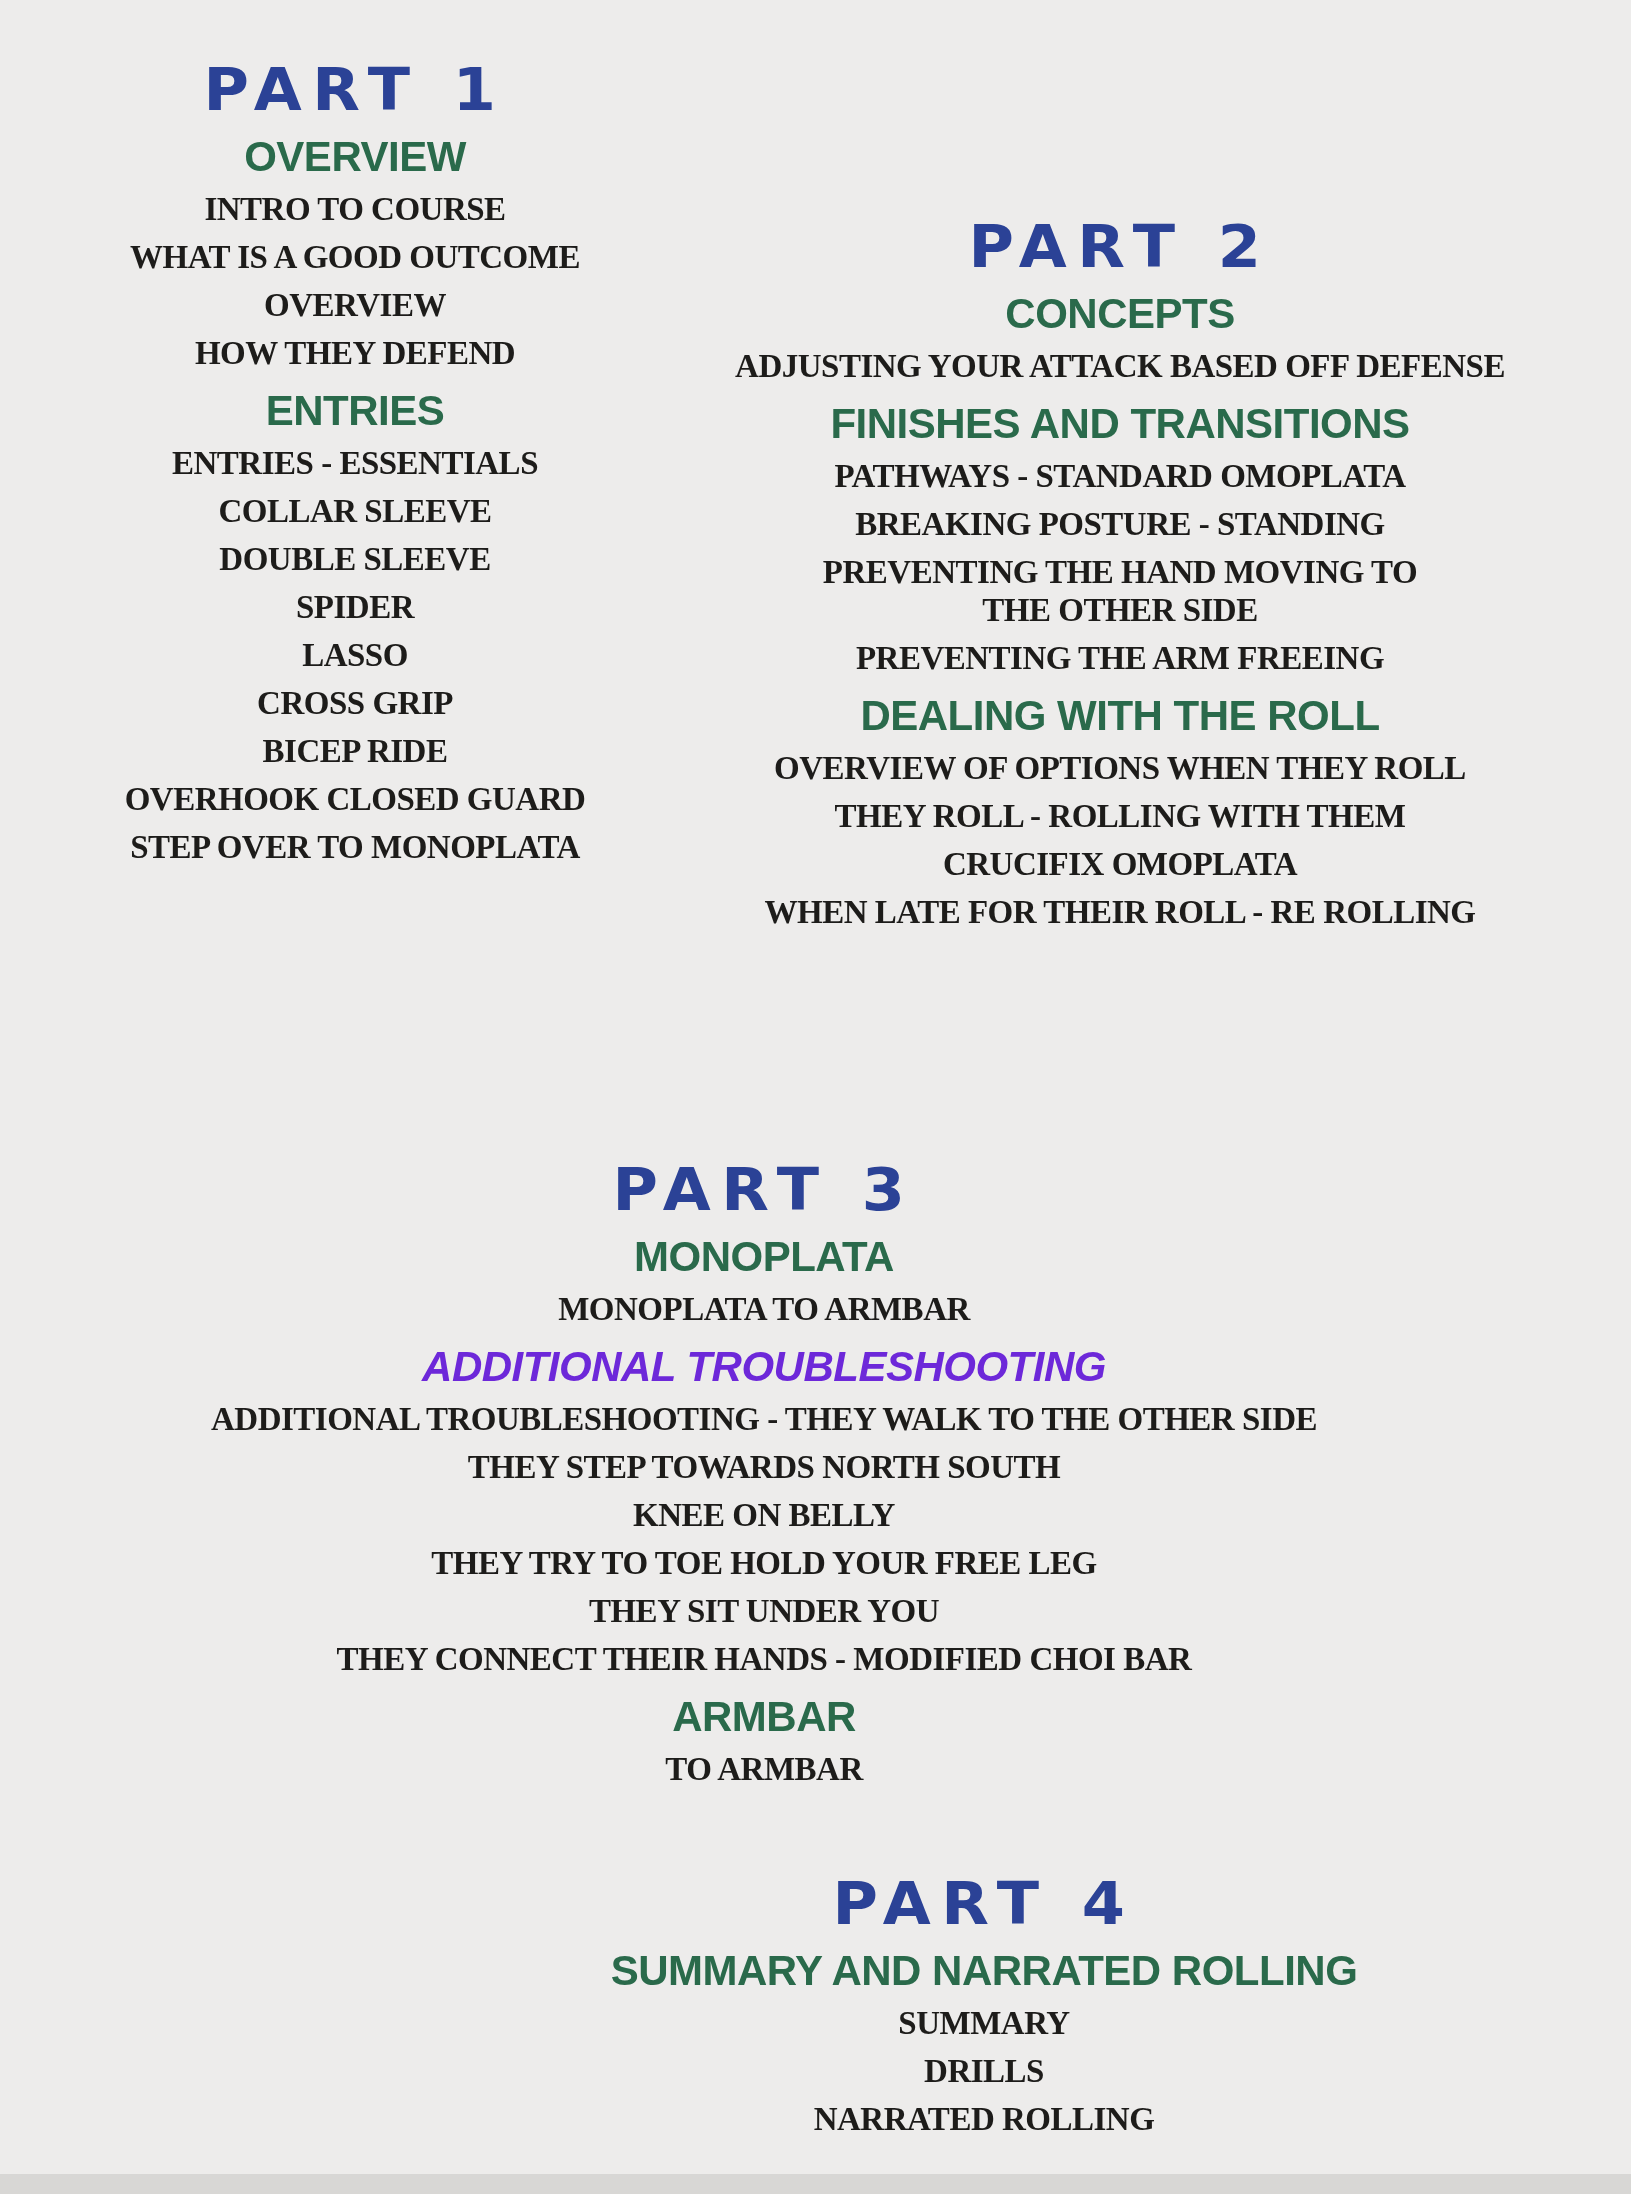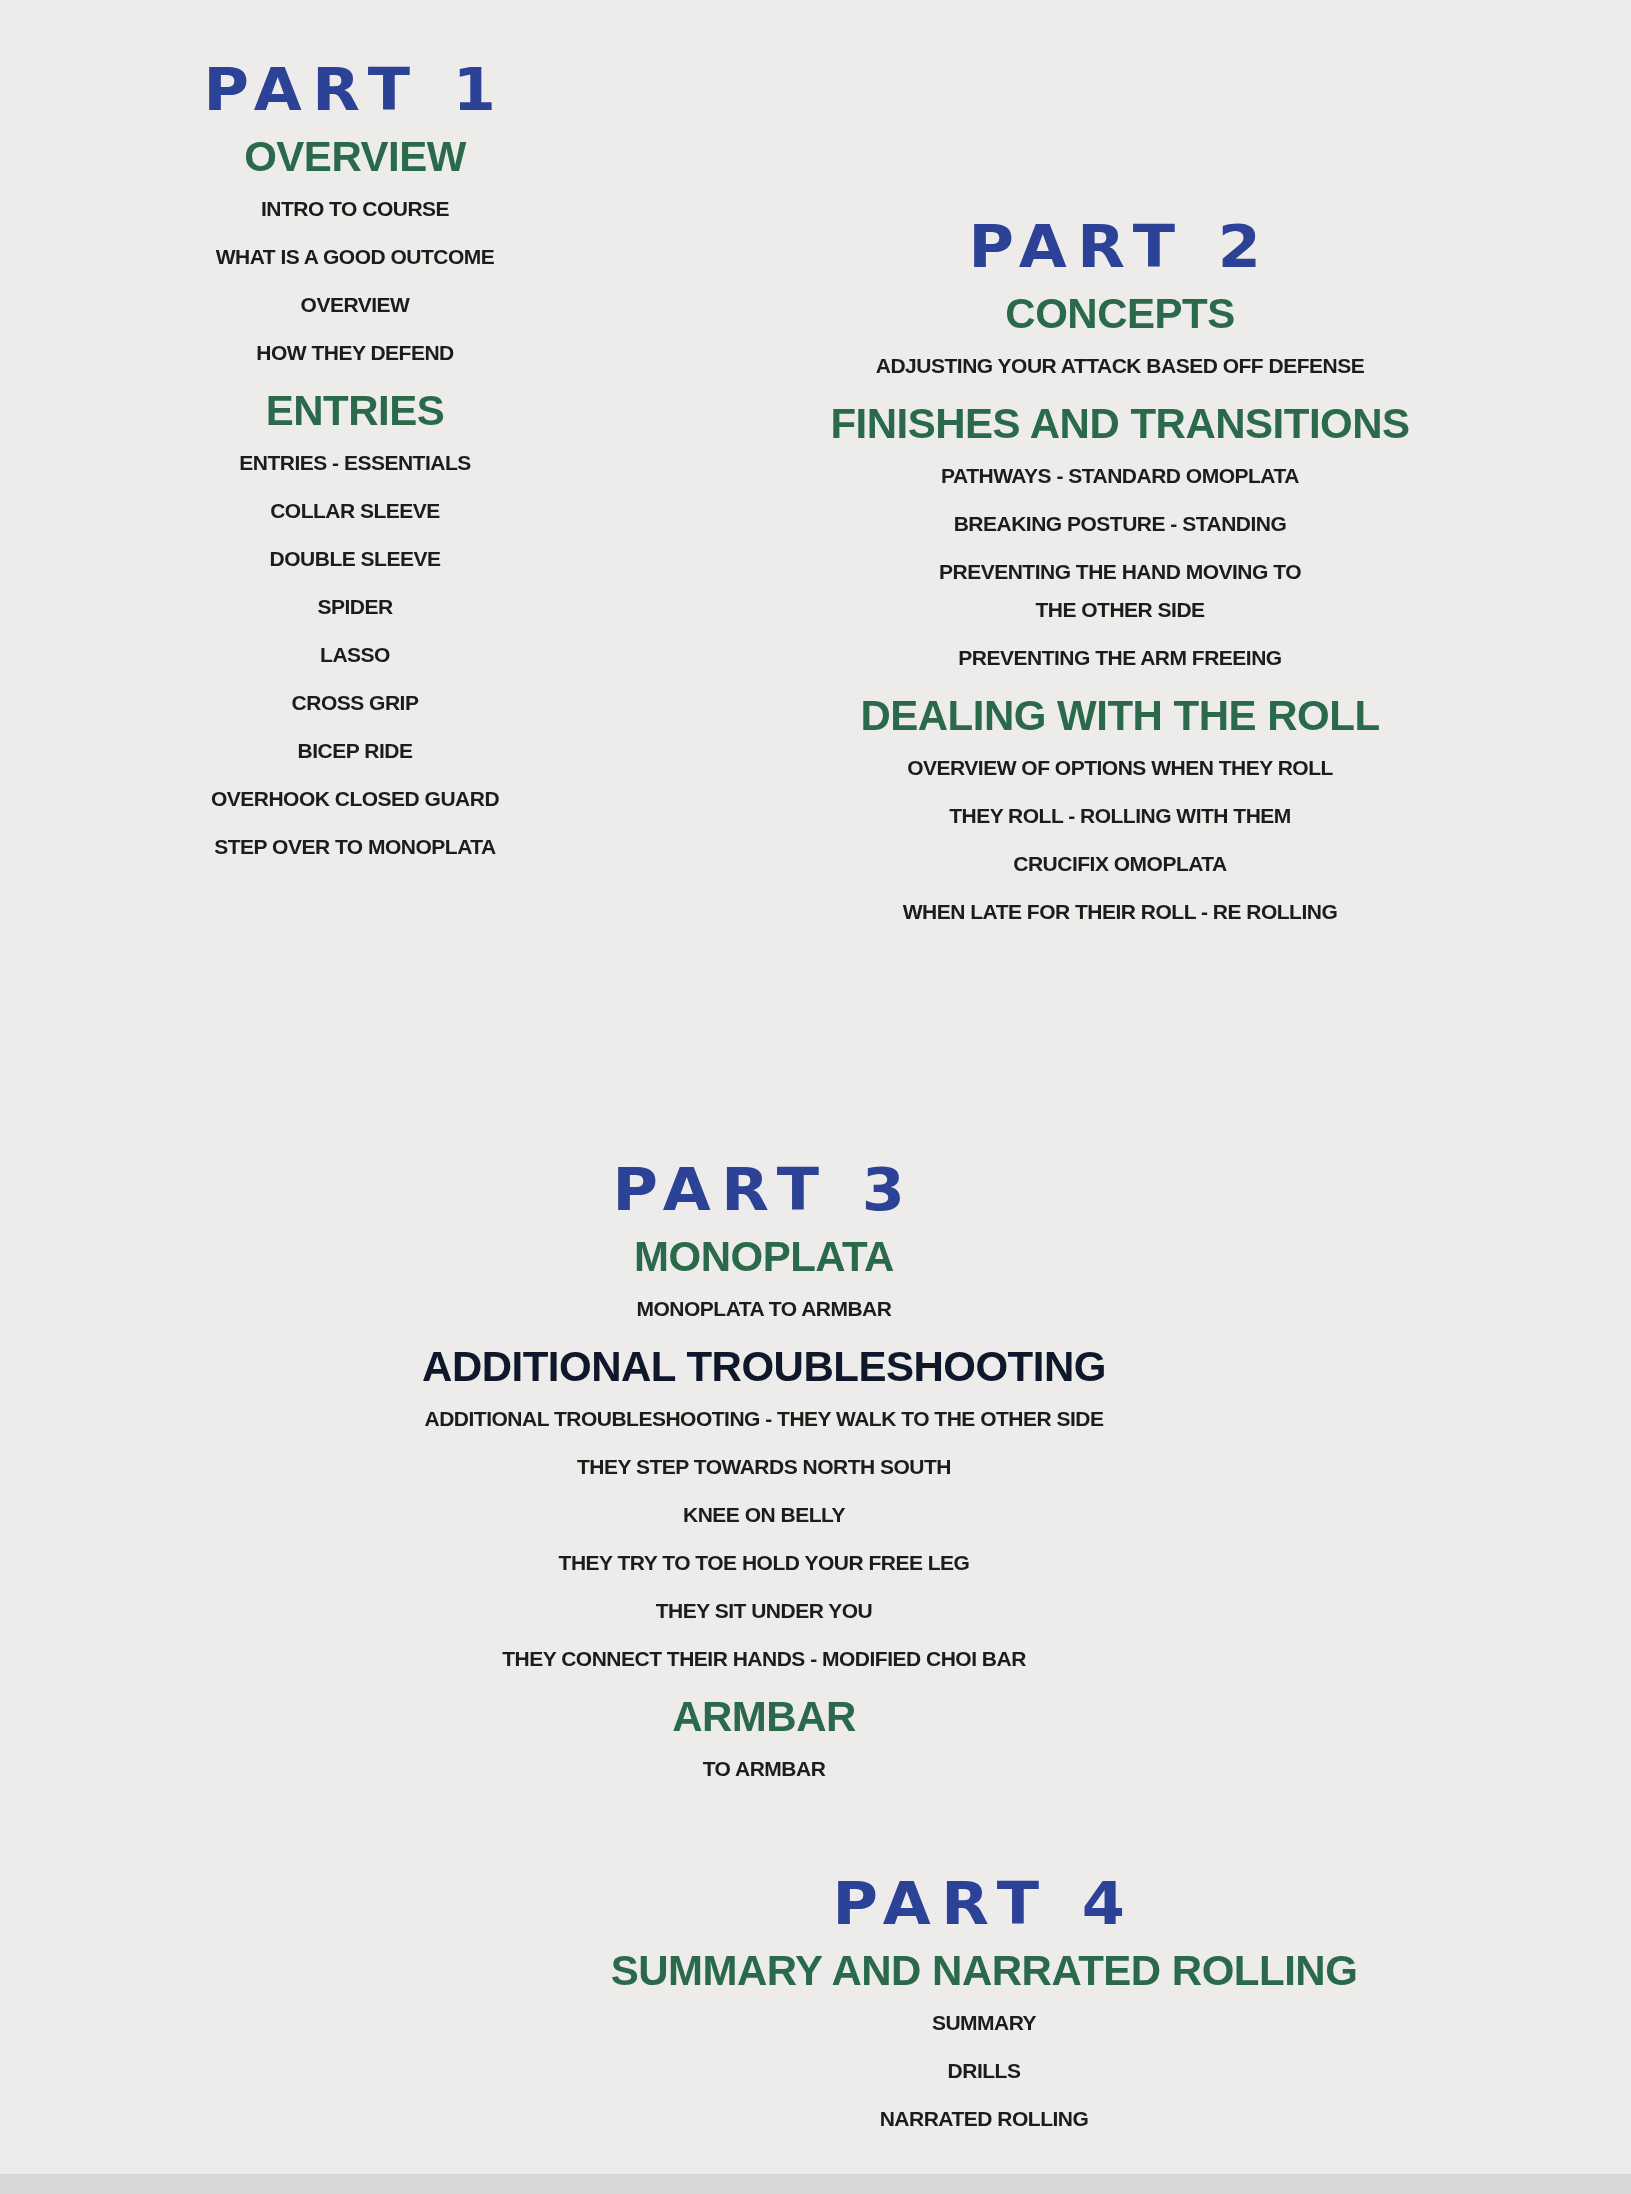--- a/index.html
+++ b/index.html
@@ -43,25 +43,26 @@
     font-weight: bold;
     font-size: 42px;
     line-height: 46px;
     letter-spacing: -0.5px;
     margin: 6px 0 10px 0;
     white-space: nowrap;
   }
 
   .course-item {
     font-weight: bold;
-    font-size: 21px;
+    font-size: 33px;
     line-height: 38px;
     letter-spacing: -0.5px;
     margin-bottom: 10px;
     white-space: pre-line;
+    font-family: Liberation Serif, serif;
   }
 </style>
 </head>
 <body>
 
 <div class="canvas" style="background: rgb(237, 236, 235);">
     <div class="part-block part-0">
       <div class="part-title" style="color: rgb(43, 66, 150);">PART 1</div>
       <div class="section-heading" style="color: rgb(42, 106, 75);">OVERVIEW</div>
       <div class="course-item" style="color: rgb(29, 28, 26);">INTRO TO COURSE</div>
@@ -92,21 +93,21 @@
       <div class="section-heading" style="color: rgb(42, 106, 75);">DEALING WITH THE ROLL</div>
       <div class="course-item" style="color: rgb(29, 28, 26);">OVERVIEW OF OPTIONS WHEN THEY ROLL</div>
       <div class="course-item" style="color: rgb(29, 28, 26);">THEY ROLL - ROLLING WITH THEM</div>
       <div class="course-item" style="color: rgb(29, 28, 26);">CRUCIFIX OMOPLATA</div>
       <div class="course-item" style="color: rgb(29, 28, 26);">WHEN LATE FOR THEIR ROLL - RE ROLLING</div>
     </div>
     <div class="part-block part-2">
       <div class="part-title" style="color: rgb(43, 66, 150);">PART 3</div>
       <div class="section-heading" style="color: rgb(42, 106, 75);">MONOPLATA</div>
       <div class="course-item" style="color: rgb(29, 28, 26);">MONOPLATA TO ARMBAR</div>
-      <div class="section-heading" style="color: #0f172a;">ADDITIONAL TROUBLESHOOTING</div>
+      <div class="section-heading" style="color: #6d28d9; font-style: italic;">ADDITIONAL TROUBLESHOOTING</div>
       <div class="course-item" style="color: rgb(29, 28, 26);">ADDITIONAL TROUBLESHOOTING - THEY WALK TO THE OTHER SIDE</div>
       <div class="course-item" style="color: rgb(29, 28, 26);">THEY STEP TOWARDS NORTH SOUTH</div>
       <div class="course-item" style="color: rgb(29, 28, 26);">KNEE ON BELLY</div>
       <div class="course-item" style="color: rgb(29, 28, 26);">THEY TRY TO TOE HOLD YOUR FREE LEG</div>
       <div class="course-item" style="color: rgb(29, 28, 26);">THEY SIT UNDER YOU</div>
       <div class="course-item" style="color: rgb(29, 28, 26);">THEY CONNECT THEIR HANDS - MODIFIED CHOI BAR</div>
       <div class="section-heading" style="color: rgb(42, 106, 75);">ARMBAR</div>
       <div class="course-item" style="color: rgb(29, 28, 26);">TO ARMBAR</div>
     </div>
     <div class="part-block part-3">

